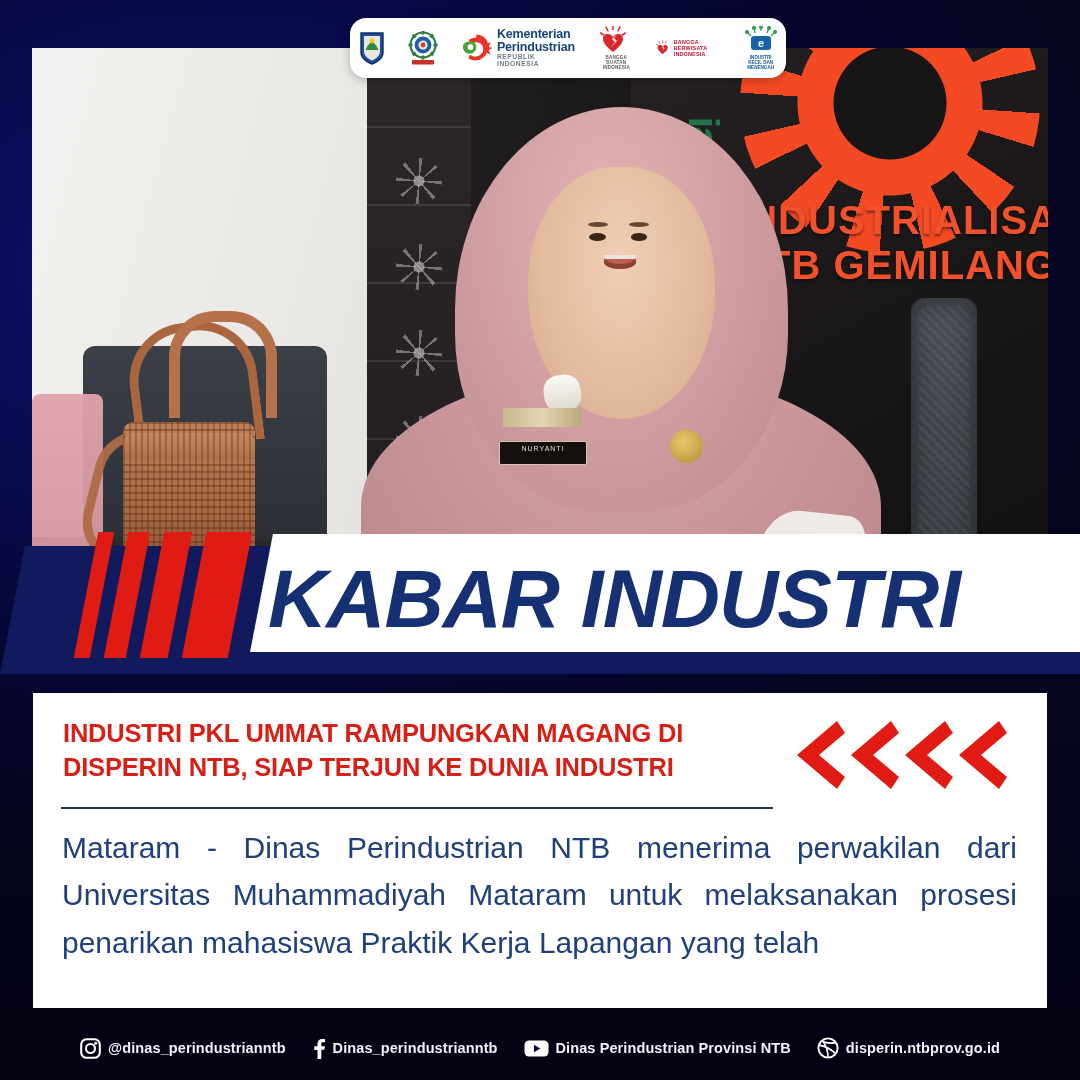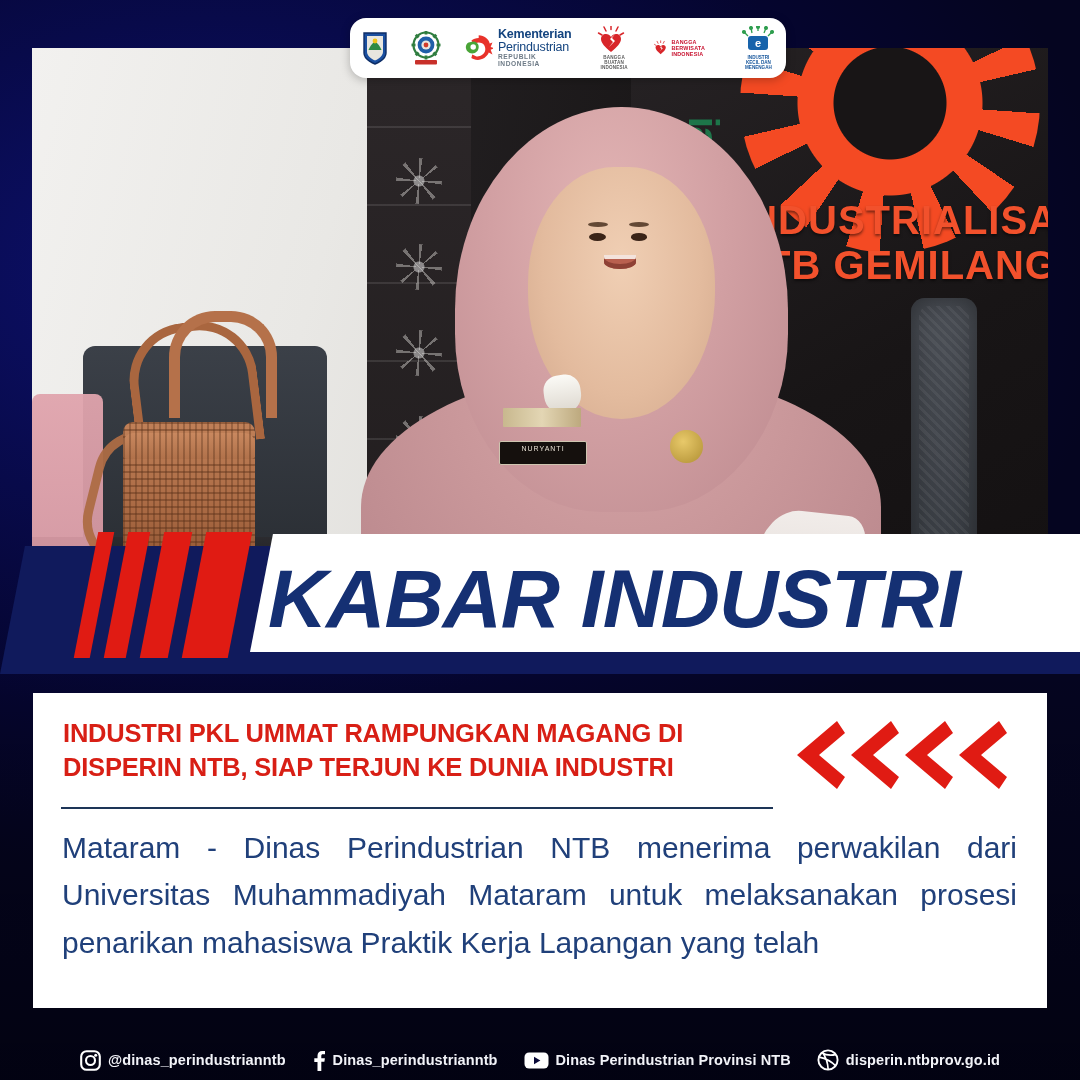--- a/index.html
+++ b/index.html
@@ -202,21 +202,21 @@
     padding:0 16px;box-sizing:border-box;
     box-shadow:0 2px 10px rgba(0,0,0,.25);z-index:6;margin-left:28px;
   }
   .logo-item{display:flex;align-items:center;}
   .lg-ntb{width:26px;height:34px;}
   .lg-kemenperin-seal{width:30px;height:34px;}
   .lg-kp{display:flex;align-items:center;gap:5px;}
   .lg-kp-mark{width:32px;height:30px;}
   .lg-kp-txt{line-height:1;}
   .lg-kp-txt .l1{font-size:12.5px;font-weight:bold;color:#14447f;display:block;letter-spacing:-.2px;}
-  .lg-kp-txt .l2{font-size:12.5px;font-weight:normal;color:#14447f;display:block;letter-spacing:-.2px;}
+  .lg-kp-txt .l2{font-size:12.5px;font-weight:bold;color:#14447f;display:block;letter-spacing:-.2px;}
   .lg-kp-txt .l3{font-size:6.6px;font-weight:bold;color:#6d7a86;display:block;letter-spacing:.6px;margin-top:1px;}
   .lg-bbi,.lg-bwi{display:flex;flex-direction:column;align-items:center;}
   .lg-bbi svg,.lg-bwi svg{display:block;}
   .lg-cap{font-size:4.6px;font-weight:bold;color:#5b5b5b;text-align:center;line-height:1.15;margin-top:1px;letter-spacing:.2px;}
   .lg-bwi-row{display:flex;align-items:center;gap:2px;}
   .lg-bwi-txt{font-size:5.4px;font-weight:bold;color:#c8102e;line-height:1.15;letter-spacing:.2px;}
   .lg-ikm{display:flex;flex-direction:column;align-items:center;}
   .lg-ikm-cap{font-size:4.6px;font-weight:bold;color:#15559b;text-align:center;line-height:1.15;margin-top:1px;}
 
   
@@ -261,21 +261,21 @@
   }
   .body-text{
     position:absolute;left:29px;top:131px;width:955px;
     color:#20407a;font-size:30px;line-height:1.58;
     text-align:justify;text-justify:inter-word;
   }
   .body-text .last{display:block;text-align:left;}
 
   
   .footer{
-    position:absolute;left:0;bottom:2px;width:1080px;height:36px;
+    position:absolute;left:0;bottom:14px;width:1080px;height:36px;
     display:flex;align-items:center;justify-content:center;gap:26px;z-index:6;
   }
   .fitem{display:flex;align-items:center;gap:7px;}
   .fitem .flabel{color:#f2f3f8;font-size:14.5px;font-weight:bold;letter-spacing:.1px;}
   .ficon{display:flex;align-items:center;justify-content:center;}
 </style>
 </head>
 <body>
 
 <div class="poster">

